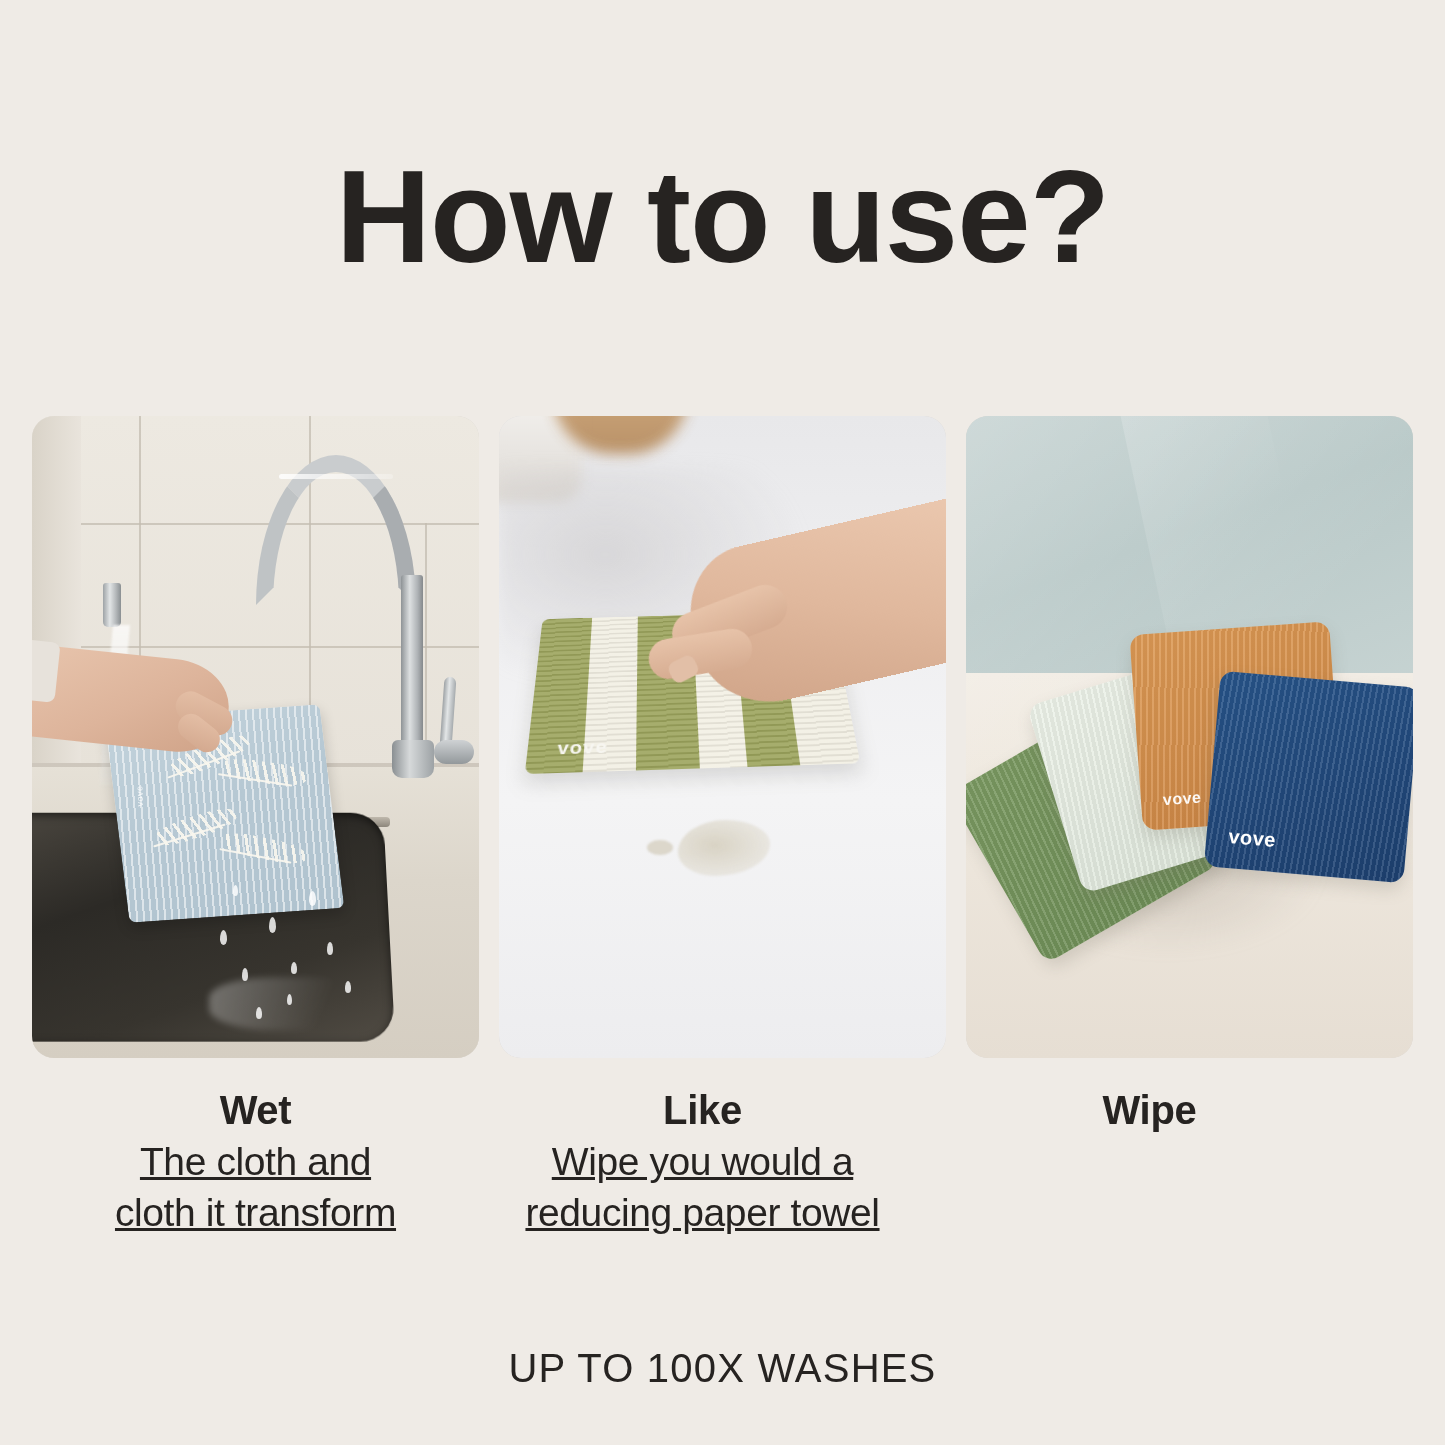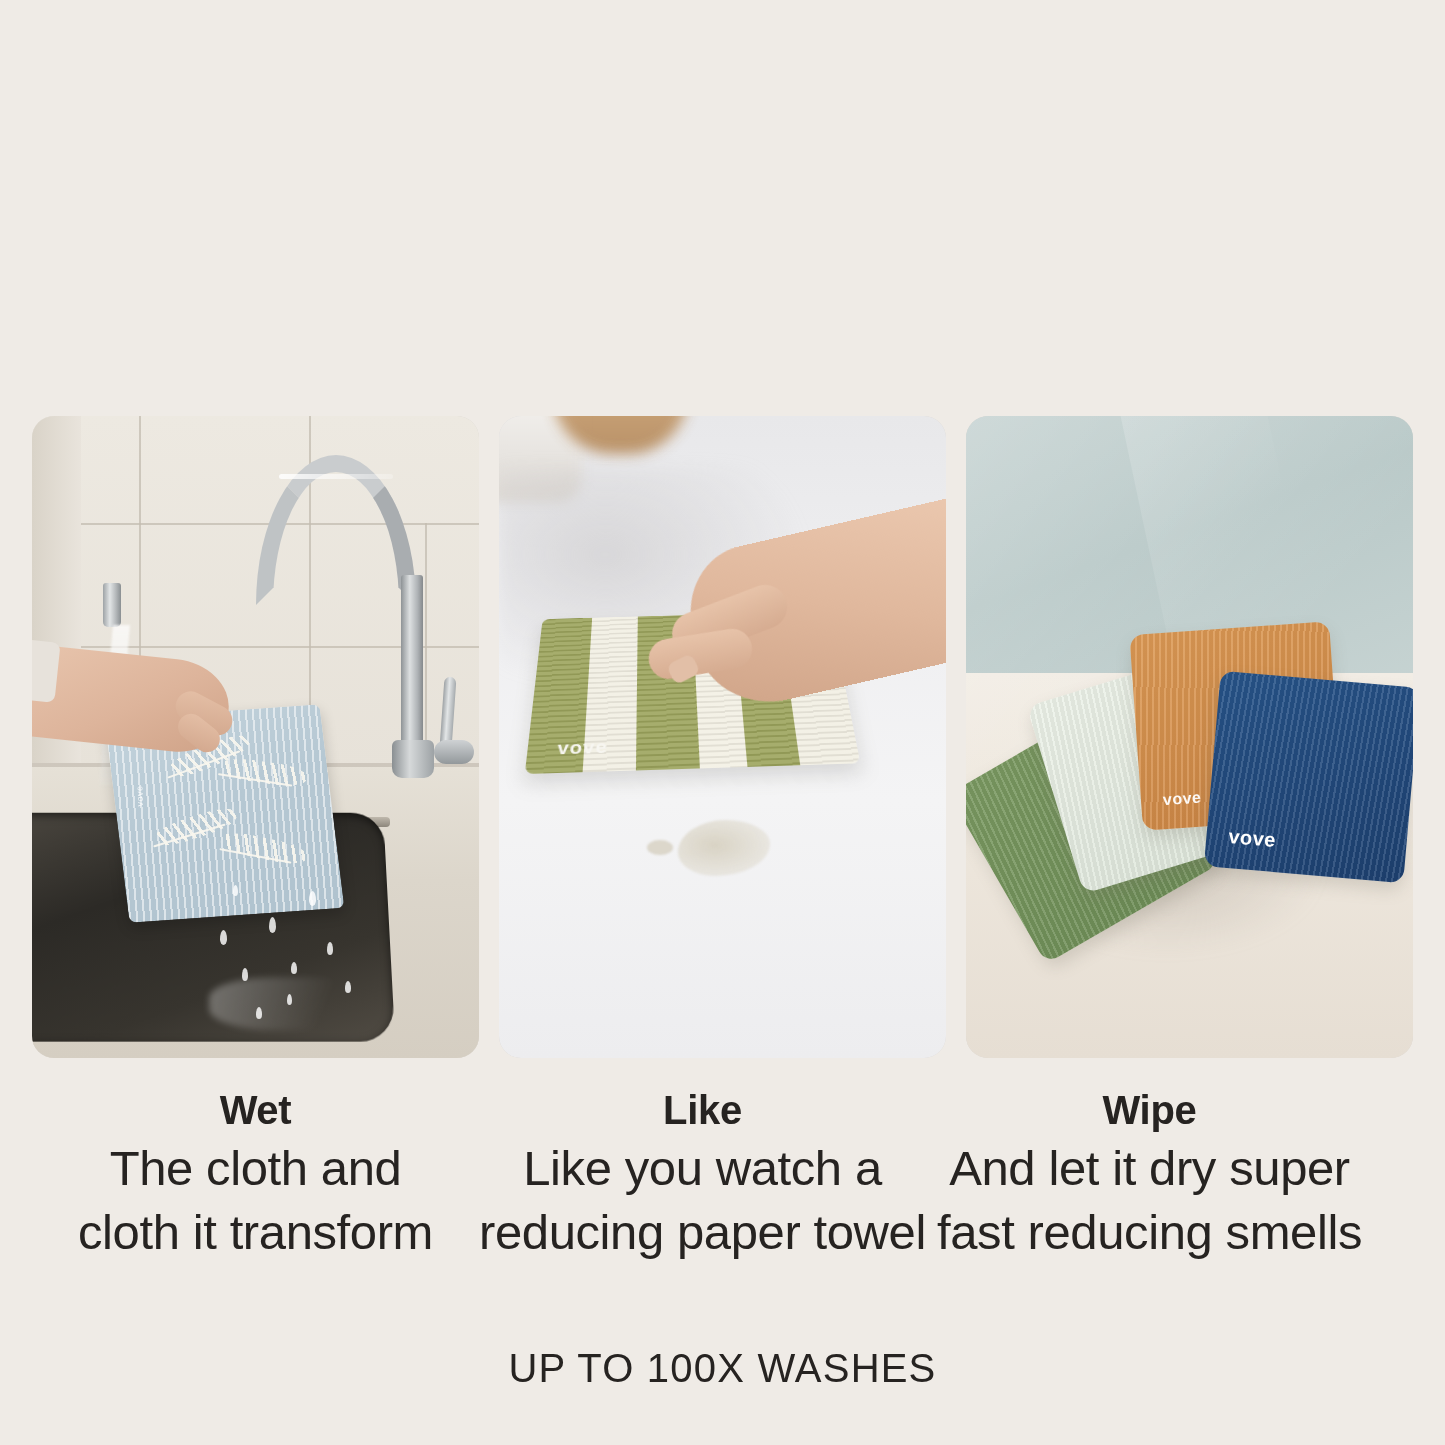--- a/index.html
+++ b/index.html
@@ -357,33 +357,35 @@
   
   .captions{
     position:absolute;top:1085px;left:32px;width:1381px;
     display:flex;
   }
   .caption{width:447px;text-align:center;color:#262321;}
   .caption .step{
     font-size:40px;font-weight:700;line-height:1.25;letter-spacing:-.3px;
   }
   .caption .desc{
-    font-size:49px;font-weight:400;line-height:1.30;letter-spacing:-.4px;
+    font-size:39px;font-weight:400;line-height:1.30;letter-spacing:-.4px;
     margin-top:2px;
+    text-decoration:underline;
   }
   .footer{
     position:absolute;top:1346px;left:0;width:1445px;text-align:center;
     font-size:40px;font-weight:400;letter-spacing:1.2px;color:#262321;
   }
 </style>
 </head>
 <body>
 
 <div class="page">
 
+  <div class="title">How to use?</div>
 
   <div class="panels">
 
     <div class="panel">
       <div class="p1-wall"></div>
       <div class="p1-tiles">
         <i class="tl-h1"></i>
           <i class="tl-h2"></i>
         <i class="tl-v1"></i>
           <i class="tl-v2"></i>
@@ -486,28 +488,24 @@
     <div class="caption">
       <div class="step">Wet</div>
       <div class="desc">
         <div>The cloth and</div>
         <div>cloth it transform</div>
       </div>
     </div>
     <div class="caption">
       <div class="step">Like</div>
       <div class="desc">
-        <div>Like you watch a</div>
+        <div>Wipe you would a</div>
         <div>reducing paper towel</div>
       </div>
     </div>
     <div class="caption">
       <div class="step">Wipe</div>
-      <div class="desc">
-        <div>And let it dry super</div>
-        <div>fast reducing smells</div>
-      </div>
     </div>
   </div>
 
   <div class="footer">UP TO 100X WASHES</div>
 
 </div>
 
 </body></html>

